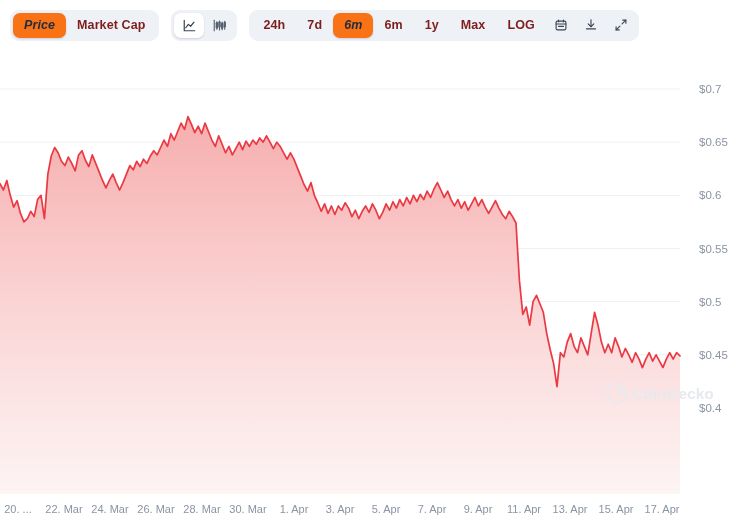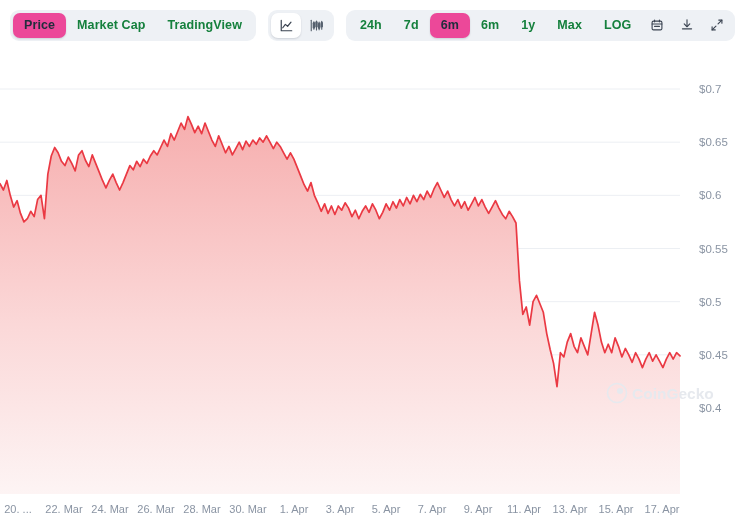--- a/index.html
+++ b/index.html
@@ -41,32 +41,33 @@
   }
   .seg-btn {
     display: flex;
     align-items: center;
     justify-content: center;
     height: 25px;
     padding: 0 11px;
     border-radius: 7px;
     font-size: 12.5px;
     font-weight: 700;
-    color: #15803d;
+    color: #7f1d1d;
     white-space: nowrap;
     cursor: pointer;
     background: transparent;
     border: none;
     font-family: "Liberation Sans", sans-serif;
     letter-spacing: 0.1px;
   }
   .seg-btn.active {
-    background: #ec4899;
+    background: #f97316;
     color: #222d3d;
     box-shadow: 0 1px 2px rgba(16,24,40,0.14);
+    font-style: italic;
   }
   .icon-btn {
     display: flex;
     align-items: center;
     justify-content: center;
     width: 30px;
     height: 25px;
     border-radius: 7px;
     cursor: pointer;
     background: transparent;
@@ -114,21 +115,20 @@
   }
 </style>
 </head>
 <body>
 
 <div class="toolbar">
 
   <div class="seg-group">
     <button class="seg-btn active">Price</button>
     <button class="seg-btn">Market Cap</button>
-    <button class="seg-btn">TradingView</button>
   </div>
 
   <div class="seg-group">
     <div class="icon-btn active">
       <svg width="15" height="15" viewBox="0 0 20 20" fill="none" stroke="#3b4452" stroke-width="1.6" stroke-linecap="round" stroke-linejoin="round">
         <path d="M3 3 L3 17 L17 17"></path>
         <path d="M5 13 L8.5 8.5 L11.5 11 L16 5.5"></path>
       </svg>
     </div>
     <div class="icon-btn">

